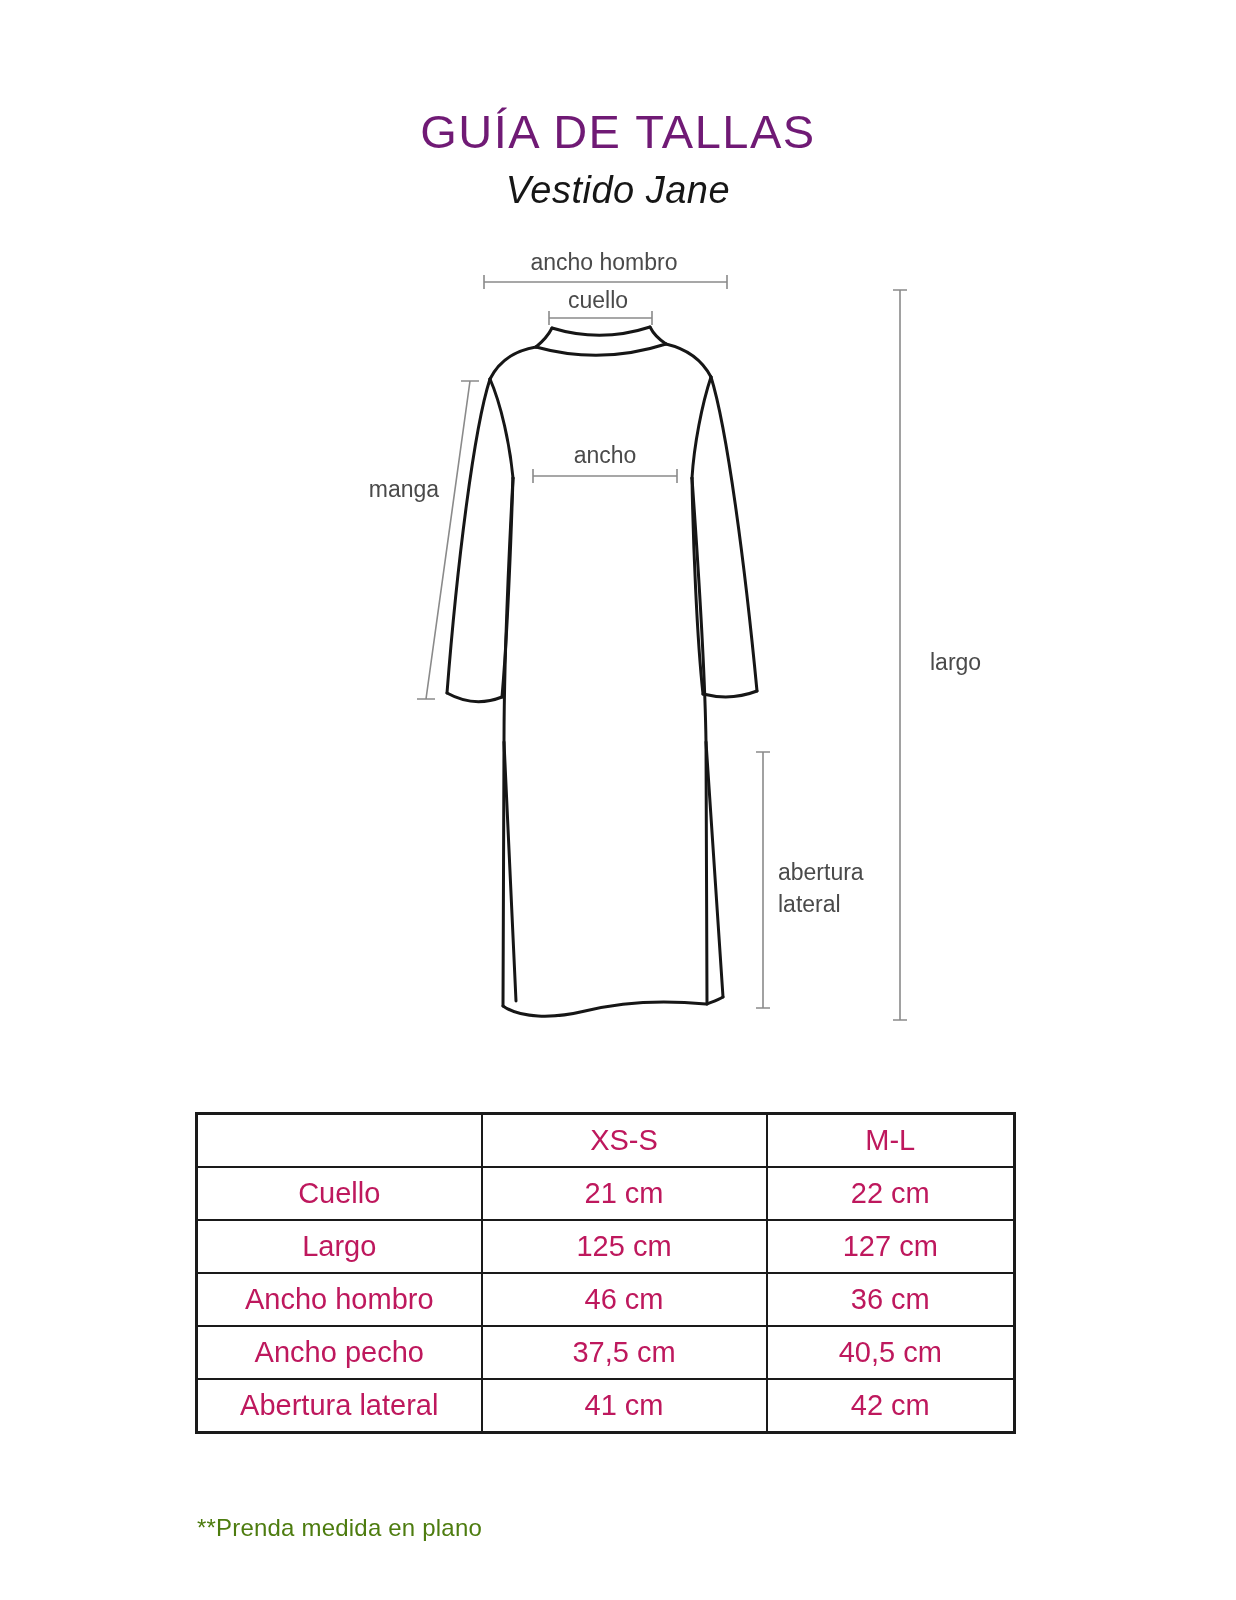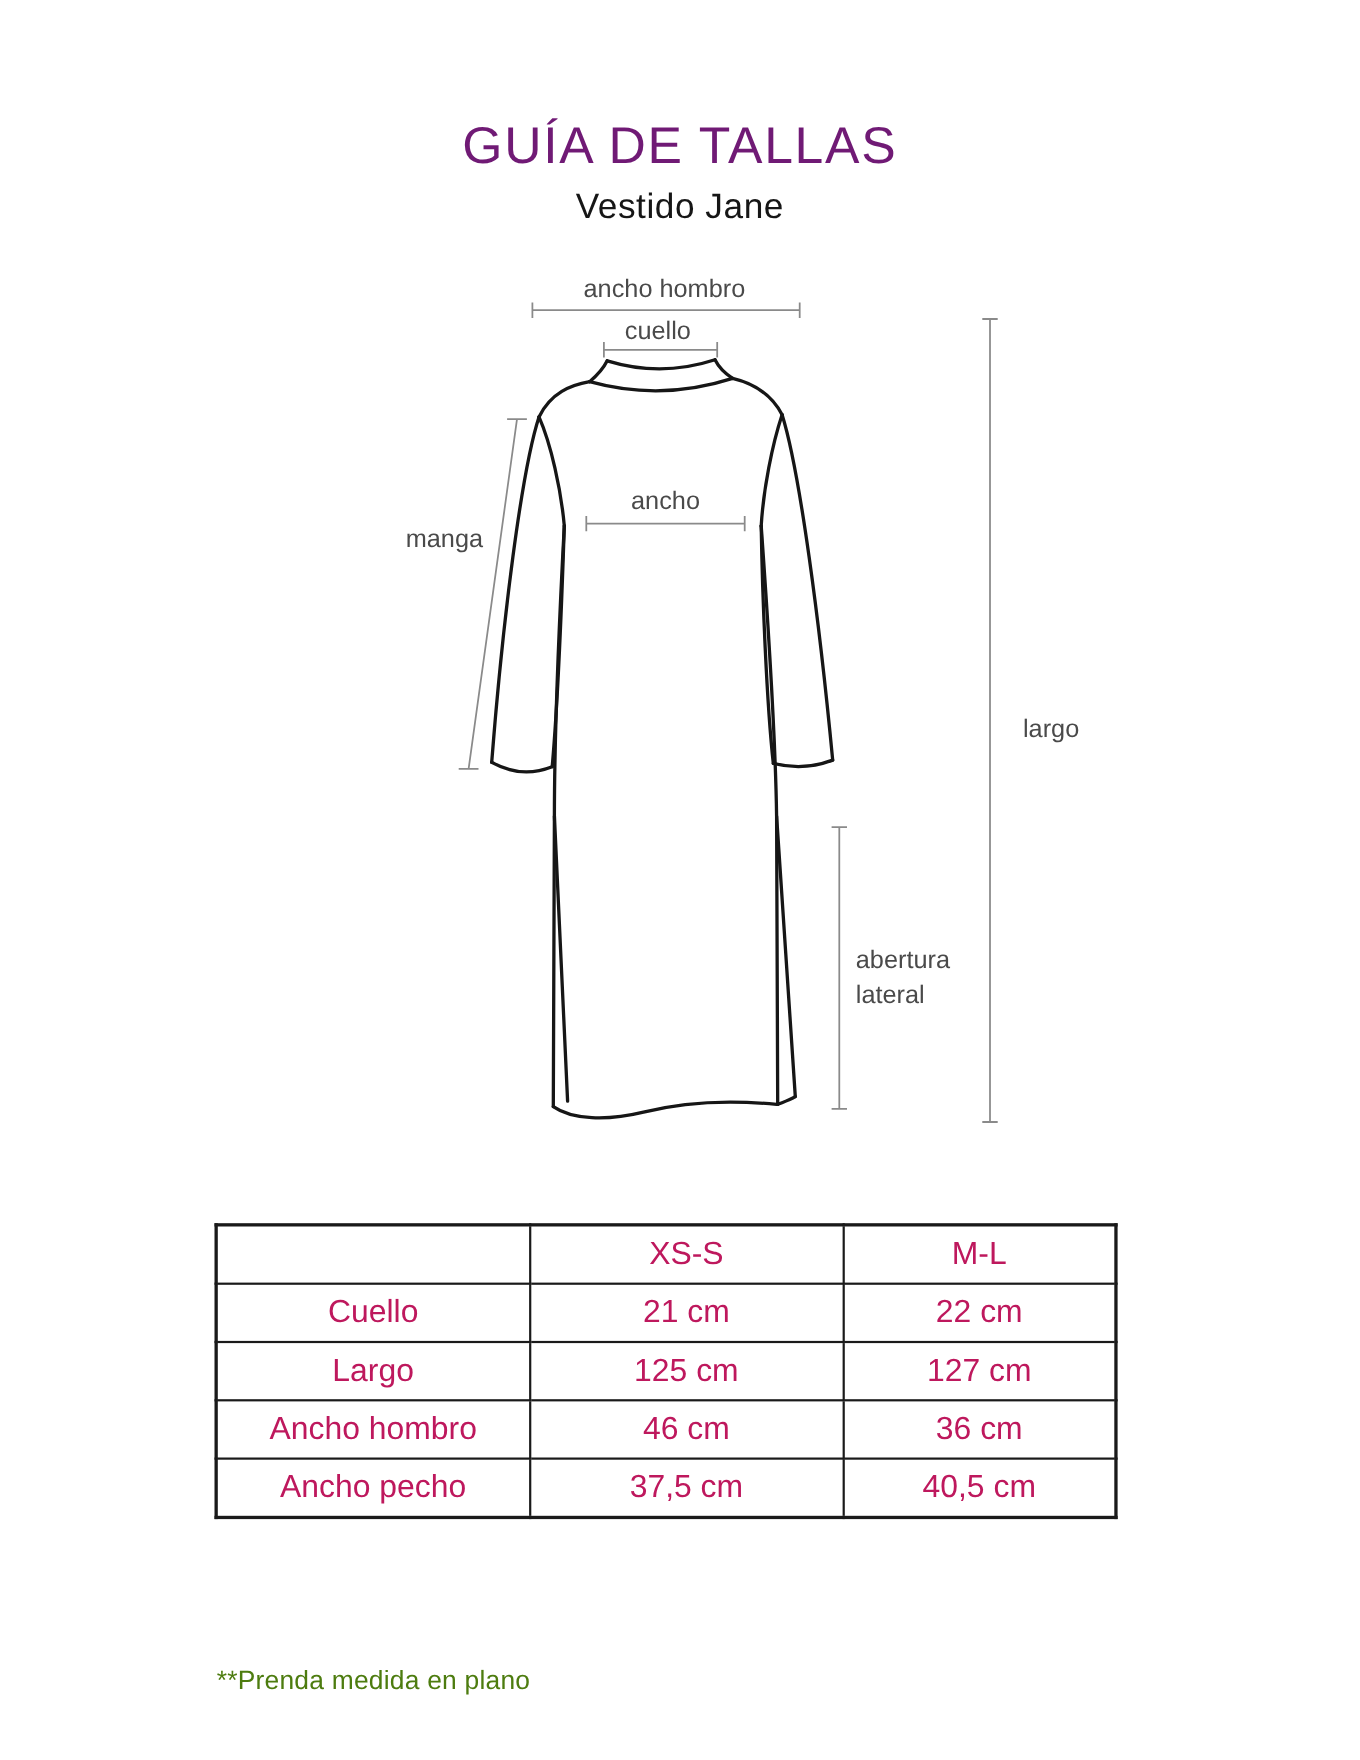--- a/index.html
+++ b/index.html
@@ -17,22 +17,23 @@
   }
   .title-block h1{
     margin:0;
     font-size:47px;
     font-weight:400;
     letter-spacing:1.5px;
     color:#701a75;
   }
   .title-block h2{
     margin:10px 0 0 0;
-    font-size:32px;
+    font-size:38px;
     font-weight:400;
+    font-style:italic;
     color:#161616;
     letter-spacing:0.5px;
   }
   svg.diagram{
     position:absolute;top:0;left:0;
   }
   .dress{
     fill:none;stroke:#161616;stroke-width:3;
     stroke-linecap:round;stroke-linejoin:round;
   }
@@ -155,18 +156,23 @@
       <tr>
         <td>Ancho hombro</td>
         <td>46 cm</td>
         <td>36 cm</td>
       </tr>
       <tr>
         <td>Ancho pecho</td>
         <td>37,5 cm</td>
         <td>40,5 cm</td>
       </tr>
+      <tr>
+        <td>Abertura lateral</td>
+        <td>41 cm</td>
+        <td>42 cm</td>
+      </tr>
     </tbody>
   </table>
 
   <p class="footnote">**Prenda medida en plano</p>
 
 </div>
 
 </body></html>

